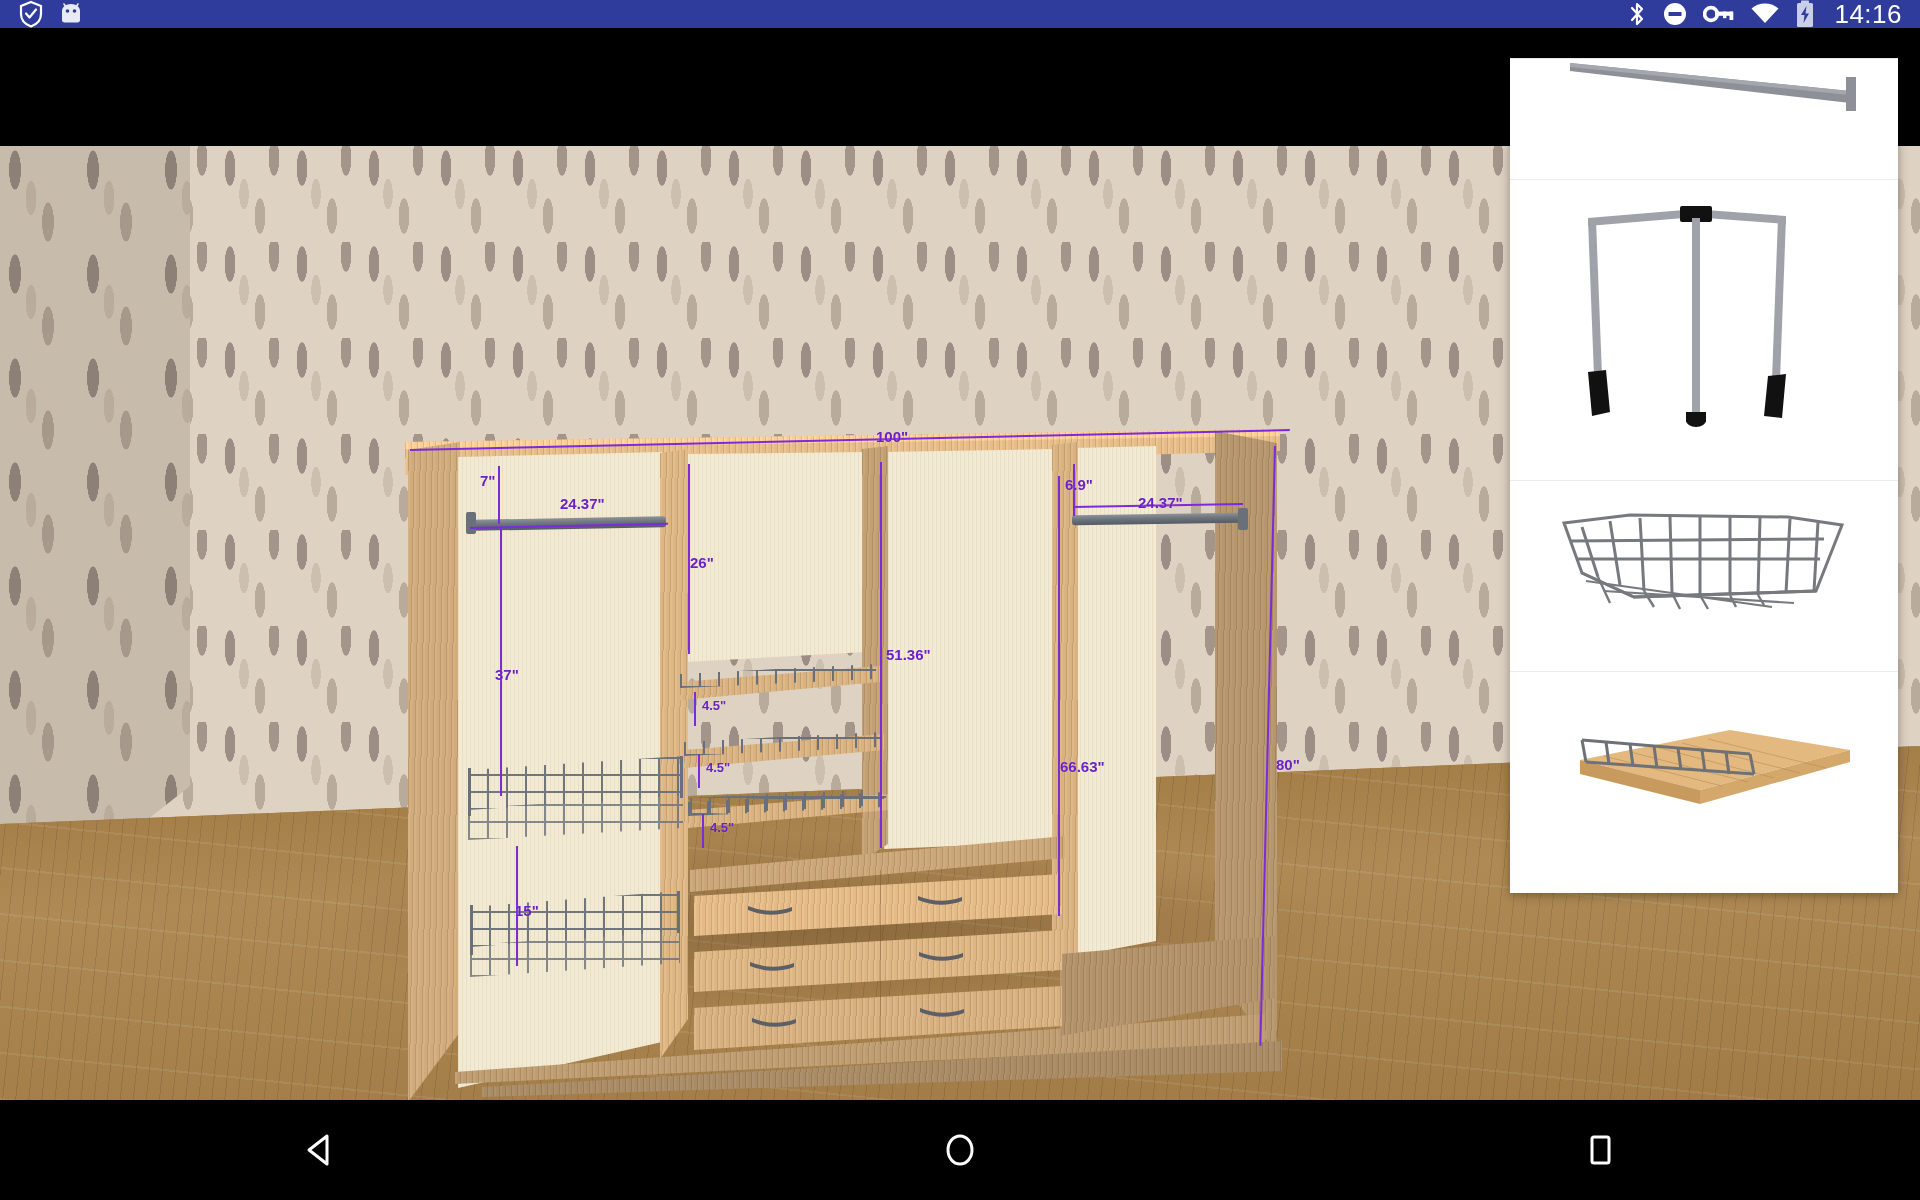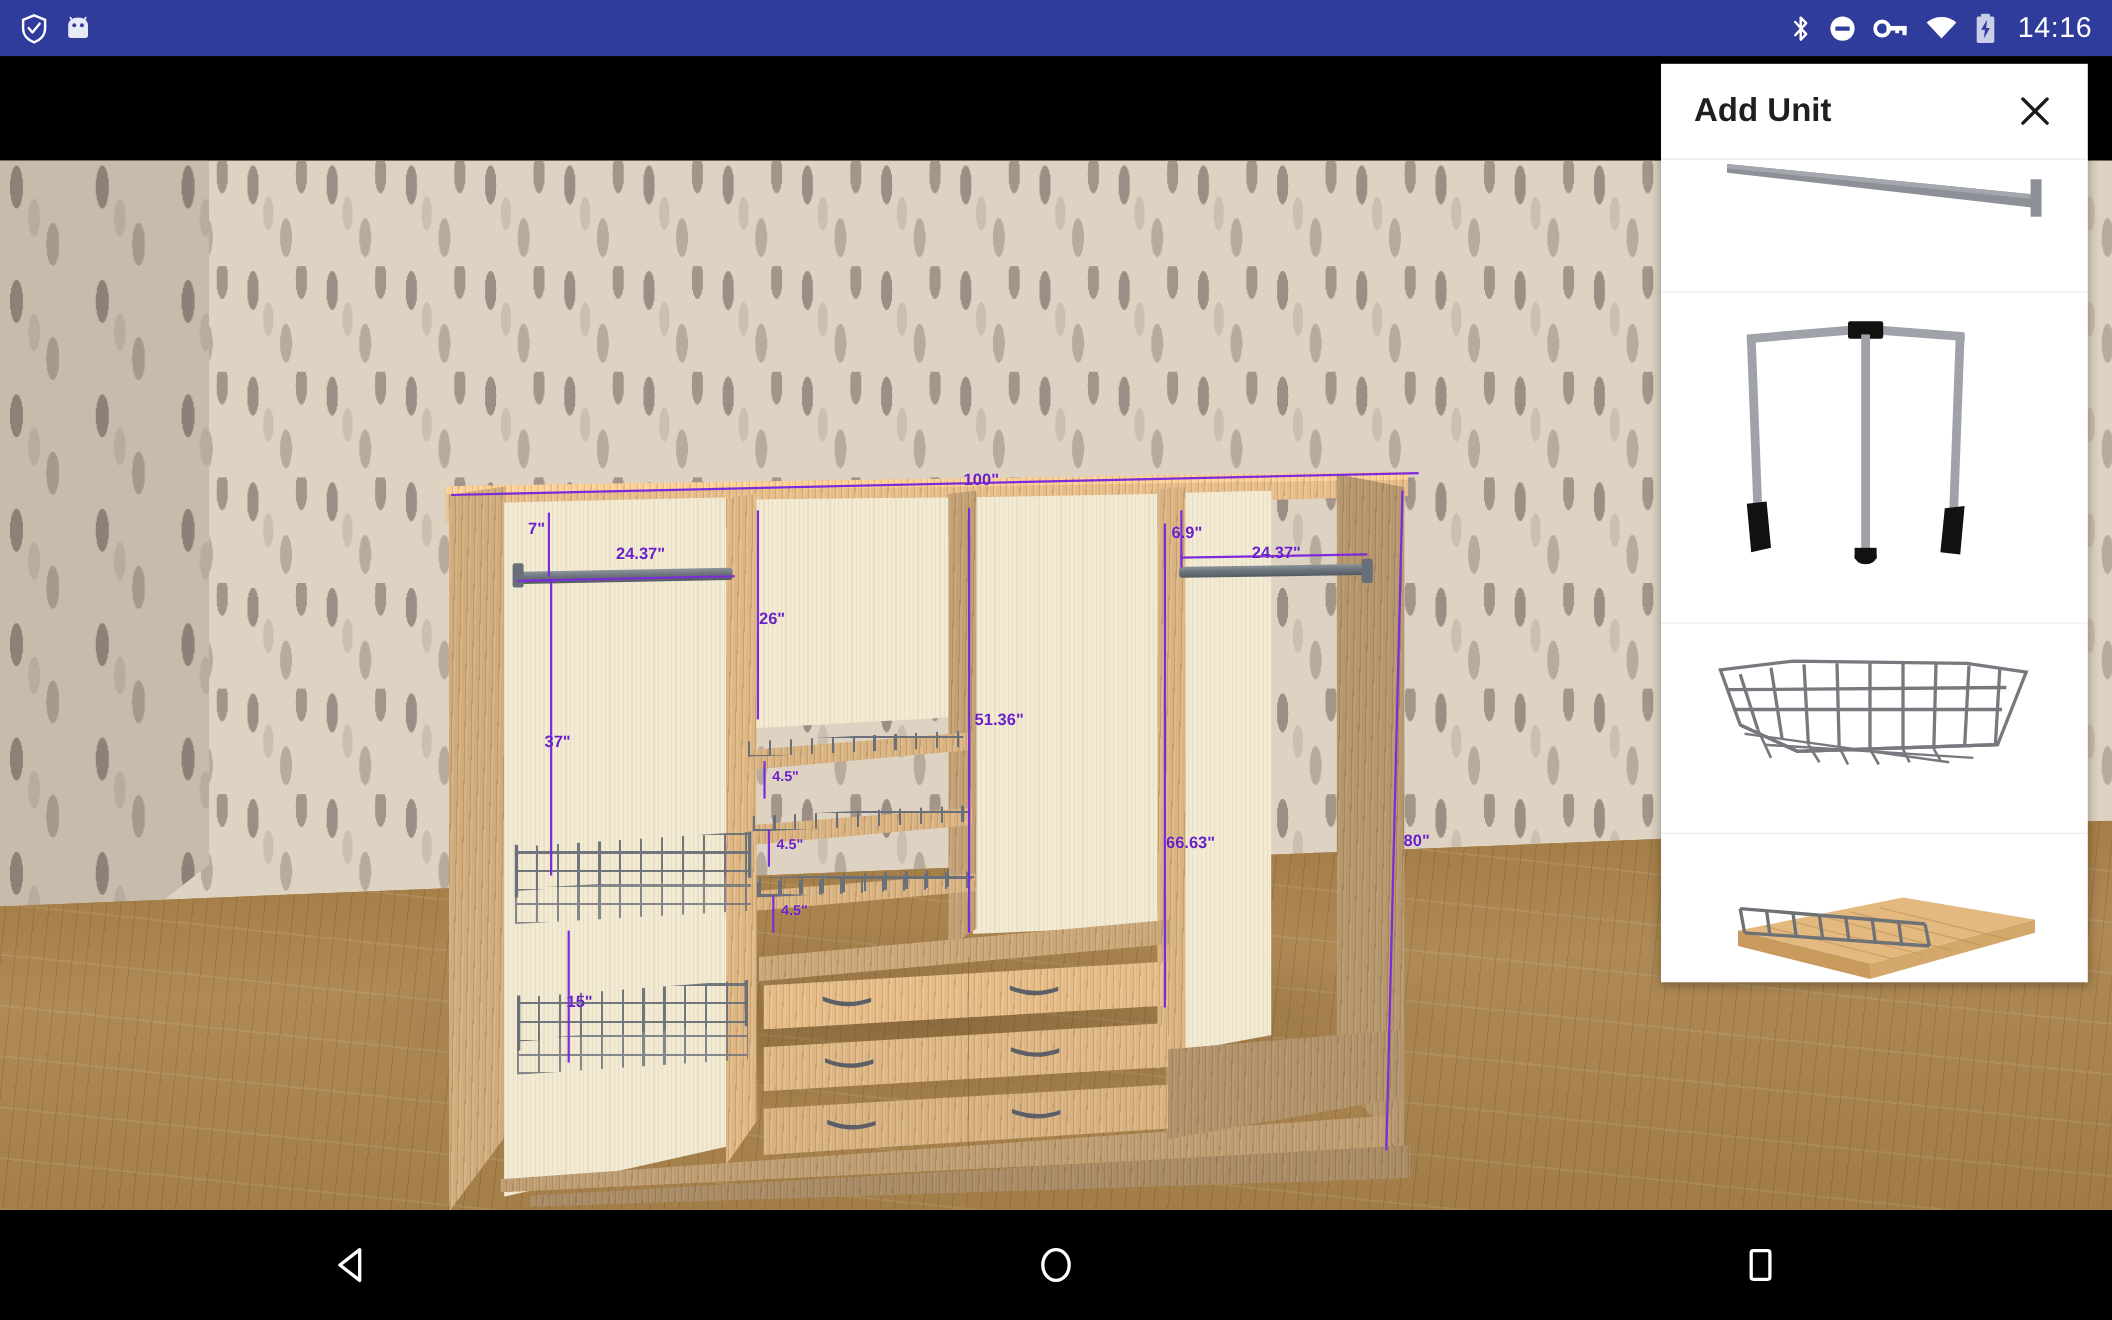--- a/index.html
+++ b/index.html
@@ -8,21 +8,21 @@
     width: 1920px; height: 1200px;
     overflow: hidden;
     background: #000;
     font-family: "Liberation Sans", sans-serif;
   }
   #app { position: relative; width: 1920px; height: 1200px; }
 
   
   .statusbar {
     position: absolute; top: 0; left: 0;
-    width: 1920px; height: 51px;
+    width: 1920px; height: 28px;
     background: #2f3c9b;
     display: flex; align-items: center;
     z-index: 40;
   }
   .sb-left { display: flex; align-items: center; gap: 14px; padding-left: 18px; }
   .sb-right { margin-left: auto; display: flex; align-items: center; gap: 15px; padding-right: 18px; }
   .sb-icon { display: block; }
   .sb-clock {
     color: #fff; font-size: 26px; font-weight: 400;
     letter-spacing: 0.5px; margin-left: 4px;
@@ -396,28 +396,20 @@
         <span class="dim-label" style="left:1060px;top:612px;">66.63"</span>
 
         <div class="dim-line dim-v" style="left:1274px;top:300px;height:600px;transform:rotate(1.4deg);transform-origin:top center;"></div>
         <span class="dim-label" style="left:1276px;top:610px;">80"</span>
       </div>
 
     </div>
   </div>
 
   <div class="addunit">
-    <div class="addunit-header">
-      <div class="addunit-title">Add Unit</div>
-      <div class="addunit-close">
-        <svg width="30" height="30" viewBox="0 0 30 30">
-          <path d="M4 4 L26 26 M26 4 L4 26" stroke="#1a1a1a" stroke-width="3" stroke-linecap="round"></path>
-        </svg>
-      </div>
-    </div>
 
     <div class="addunit-list">
 
       <div class="unit-item" style="height:120px;">
         <svg style="position:absolute;left:58px;top:-4px;" width="320" height="60" viewBox="0 0 320 60">
           <path d="M2 8 L282 36 L282 48 L2 16 Z" fill="#8d9197"></path>
           <path d="M2 8 L282 36 L282 40 L2 12 Z" fill="#a4a8ae"></path>
           <rect x="278" y="22" width="10" height="34" fill="#8d9197"></rect>
         </svg>
       </div>

